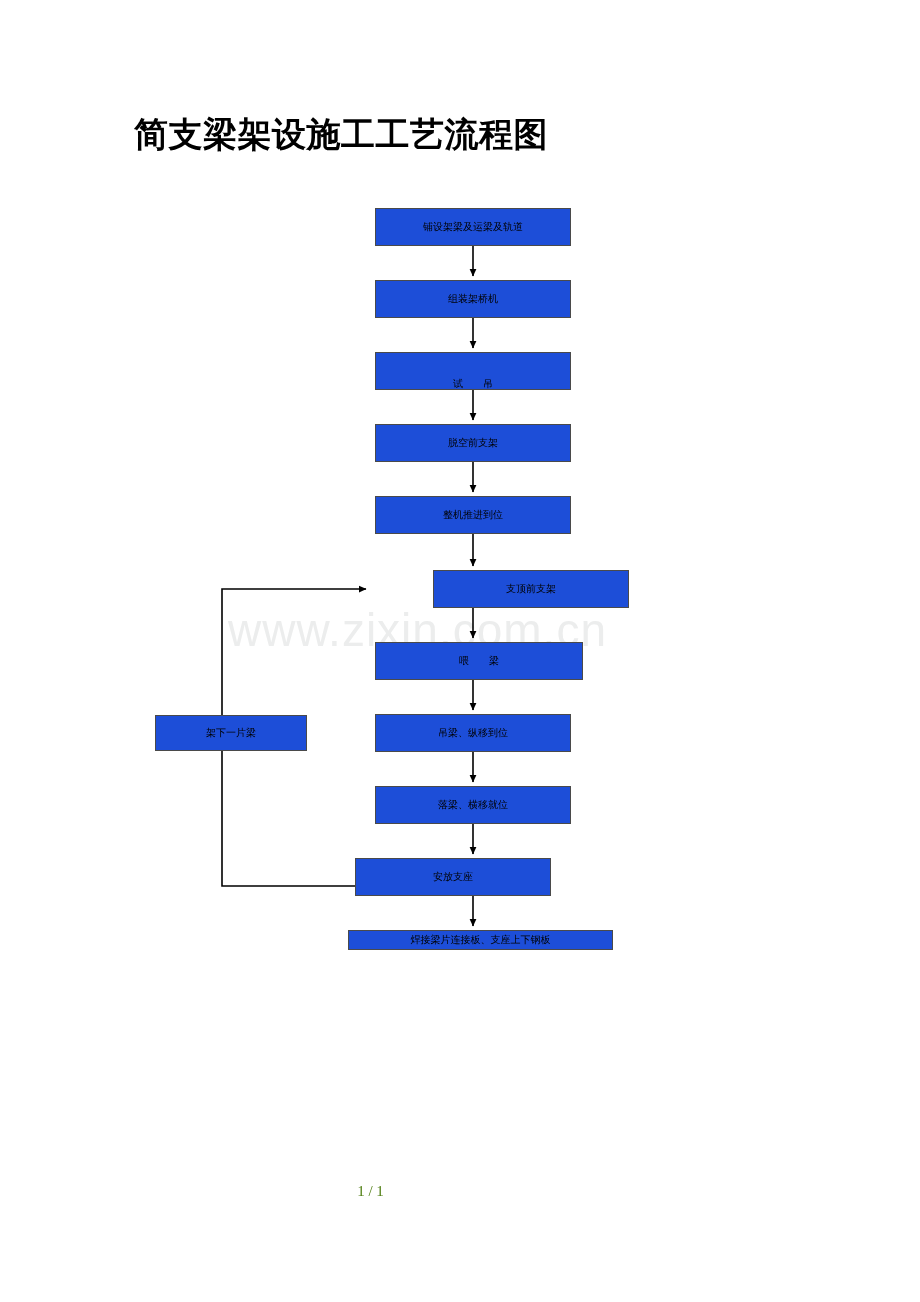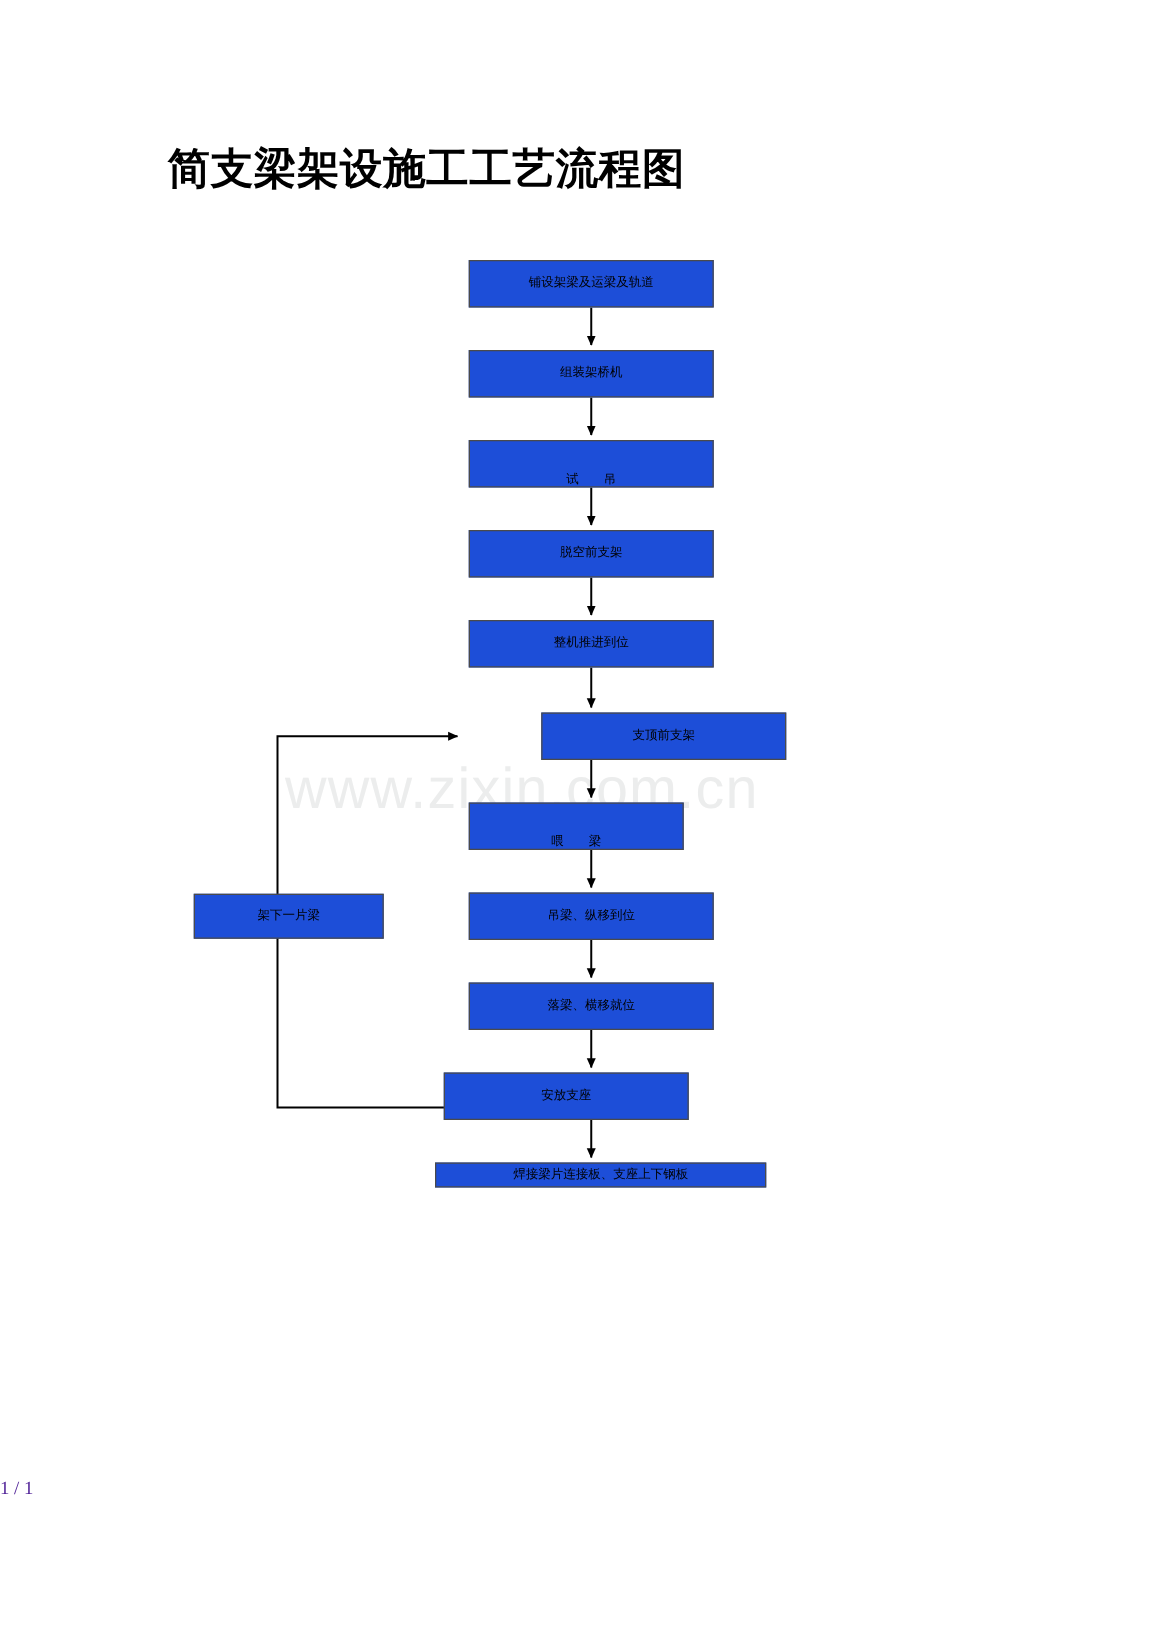--- a/index.html
+++ b/index.html
@@ -79,23 +79,24 @@
   }
 
   .node.wide { width: 265px; }
 
   
   .footer-page {
     position: absolute;
     left: 0;
     top: 1183px;
     width: 741px;
+    text-align: center;
     font-family: "Liberation Serif", "DejaVu Serif", serif;
     font-size: 15px;
-    color: #4c1d95;
+    color: #4d7c0f;
   }
 </style>
 </head>
 <body>
 
 <div id="page">
 
   <div class="doc-title">简支梁架设施工工艺流程图</div>
 
   <div class="watermark">www.zixin.com.cn</div>
@@ -143,21 +144,21 @@
   </div>
 
   <div class="node" style="left:375px; top:496px; width:196px; height:38px;">
     <span>整机推进到位</span>
   </div>
 
   <div class="node" style="left:394px; top:570px; width:196px; height:38px;margin-left:39px;">
     <span>支顶前支架</span>
   </div>
 
-  <div class="node" style="left:375px; top:642px; width:172px; height:38px;align-items:flex-end;">
+  <div class="node" style="left:375px; top:642px; width:208px; height:38px;">
     <span>喂        梁</span>
   </div>
 
   <div class="node" style="left:375px; top:714px; width:196px; height:38px;">
     <span>吊梁、纵移到位</span>
   </div>
 
   <div class="node" style="left:375px; top:786px; width:196px; height:38px;">
     <span>落梁、横移就位</span>
   </div>

